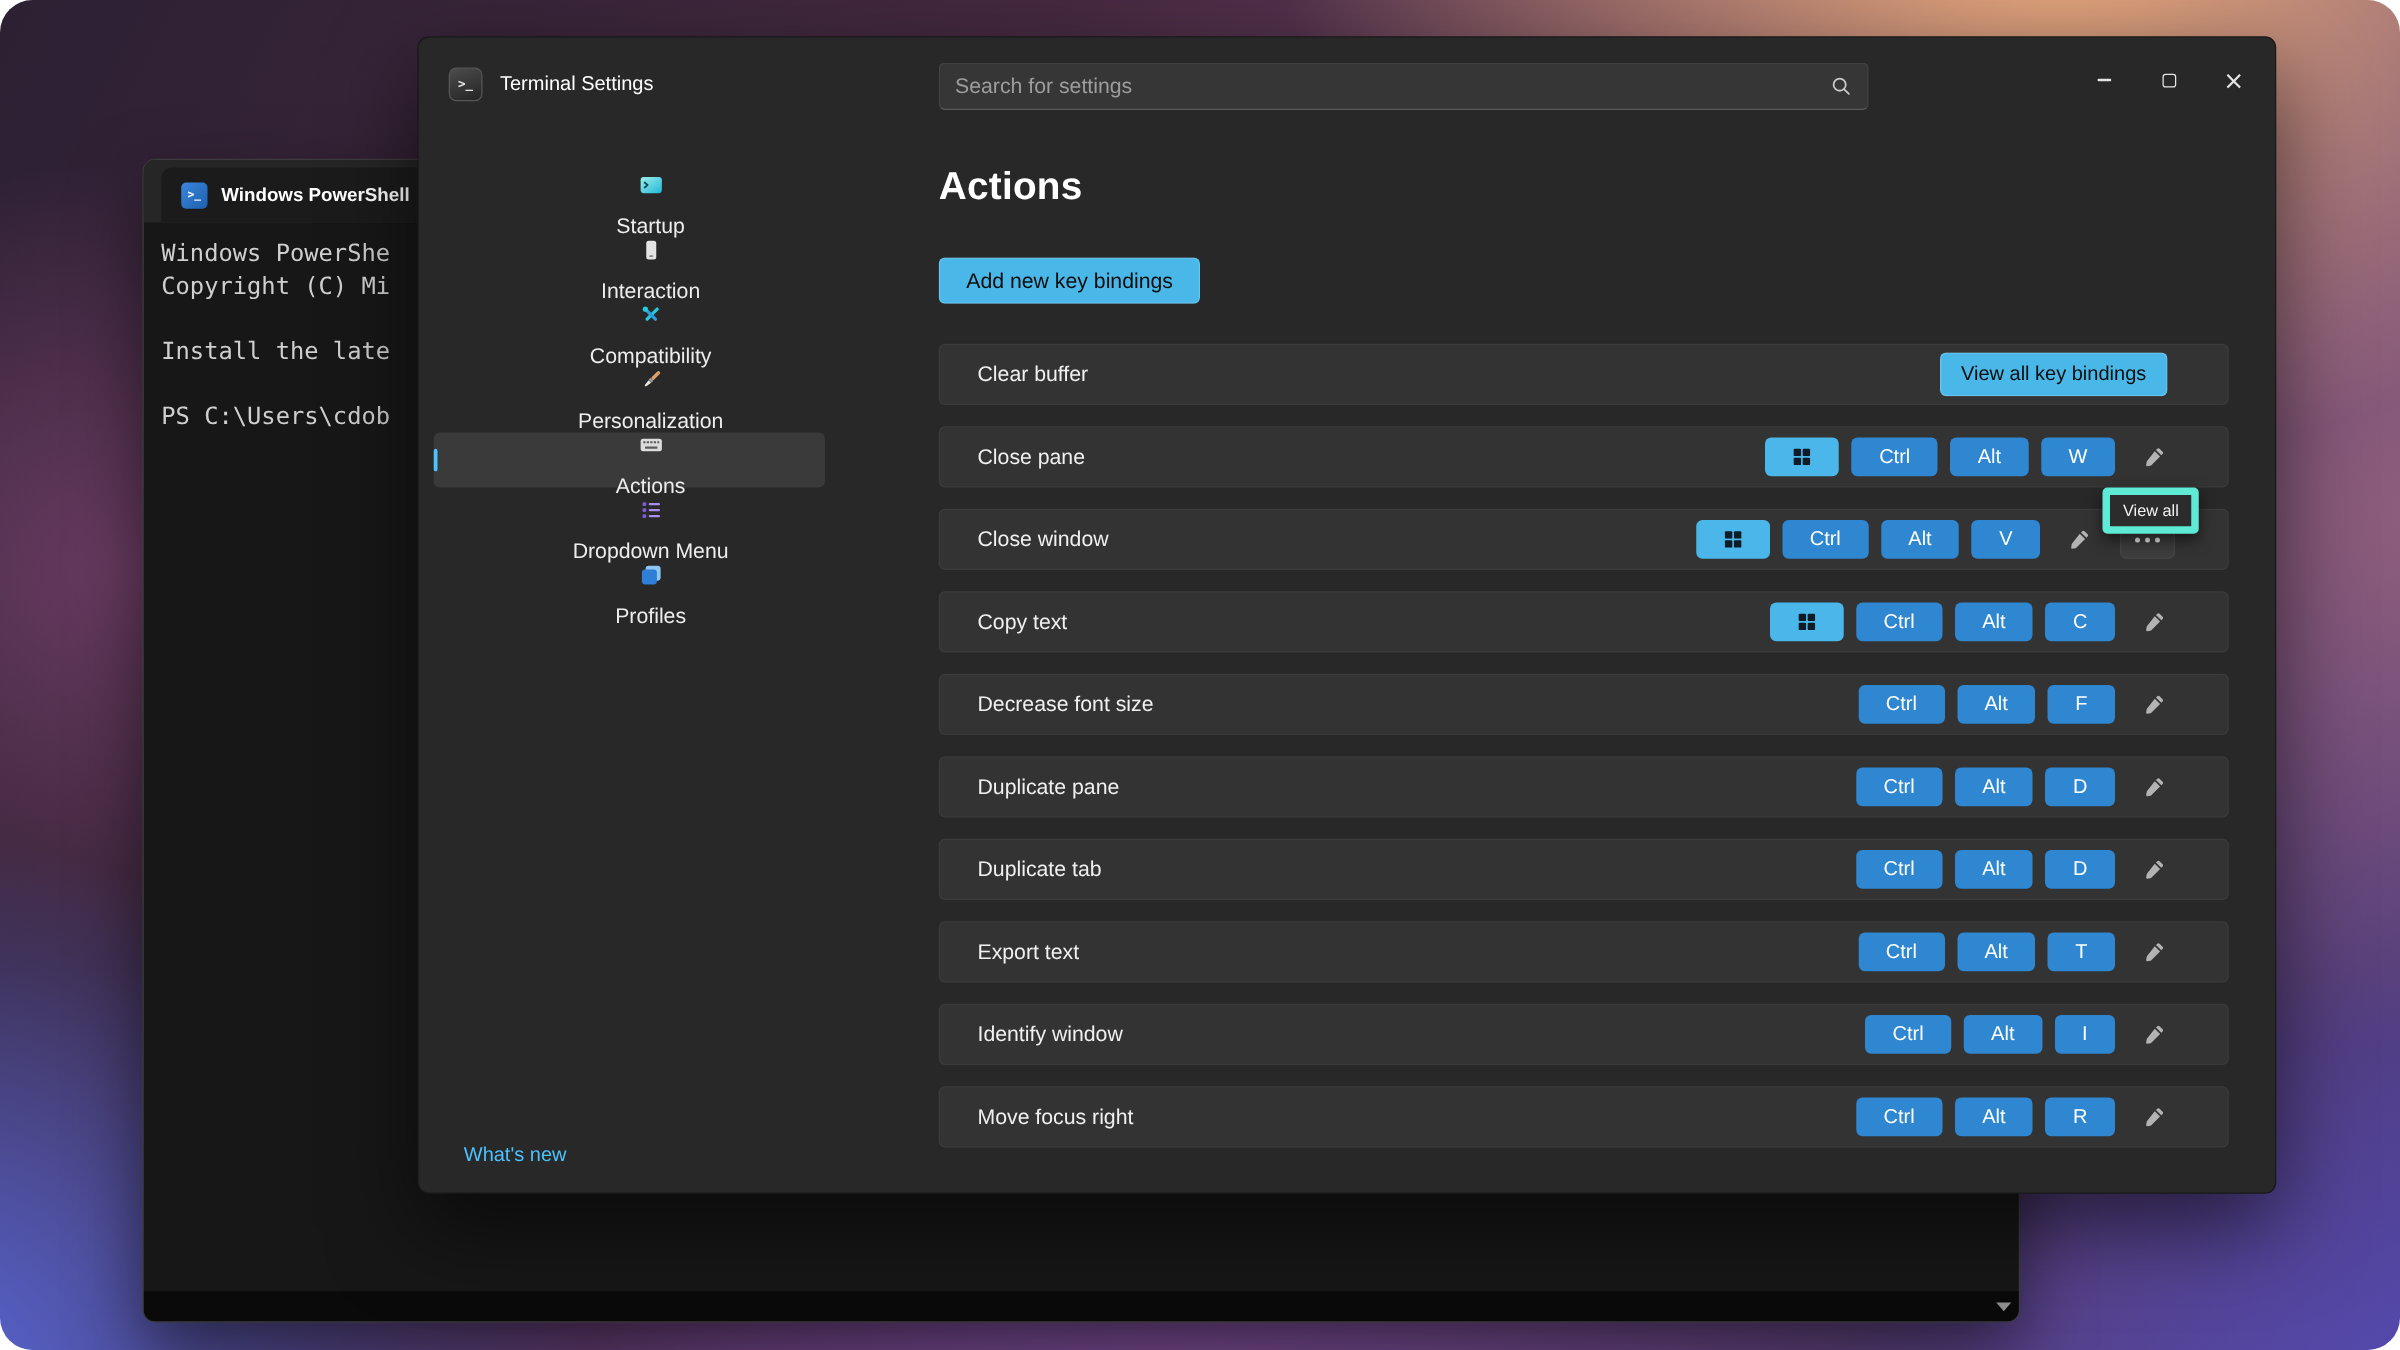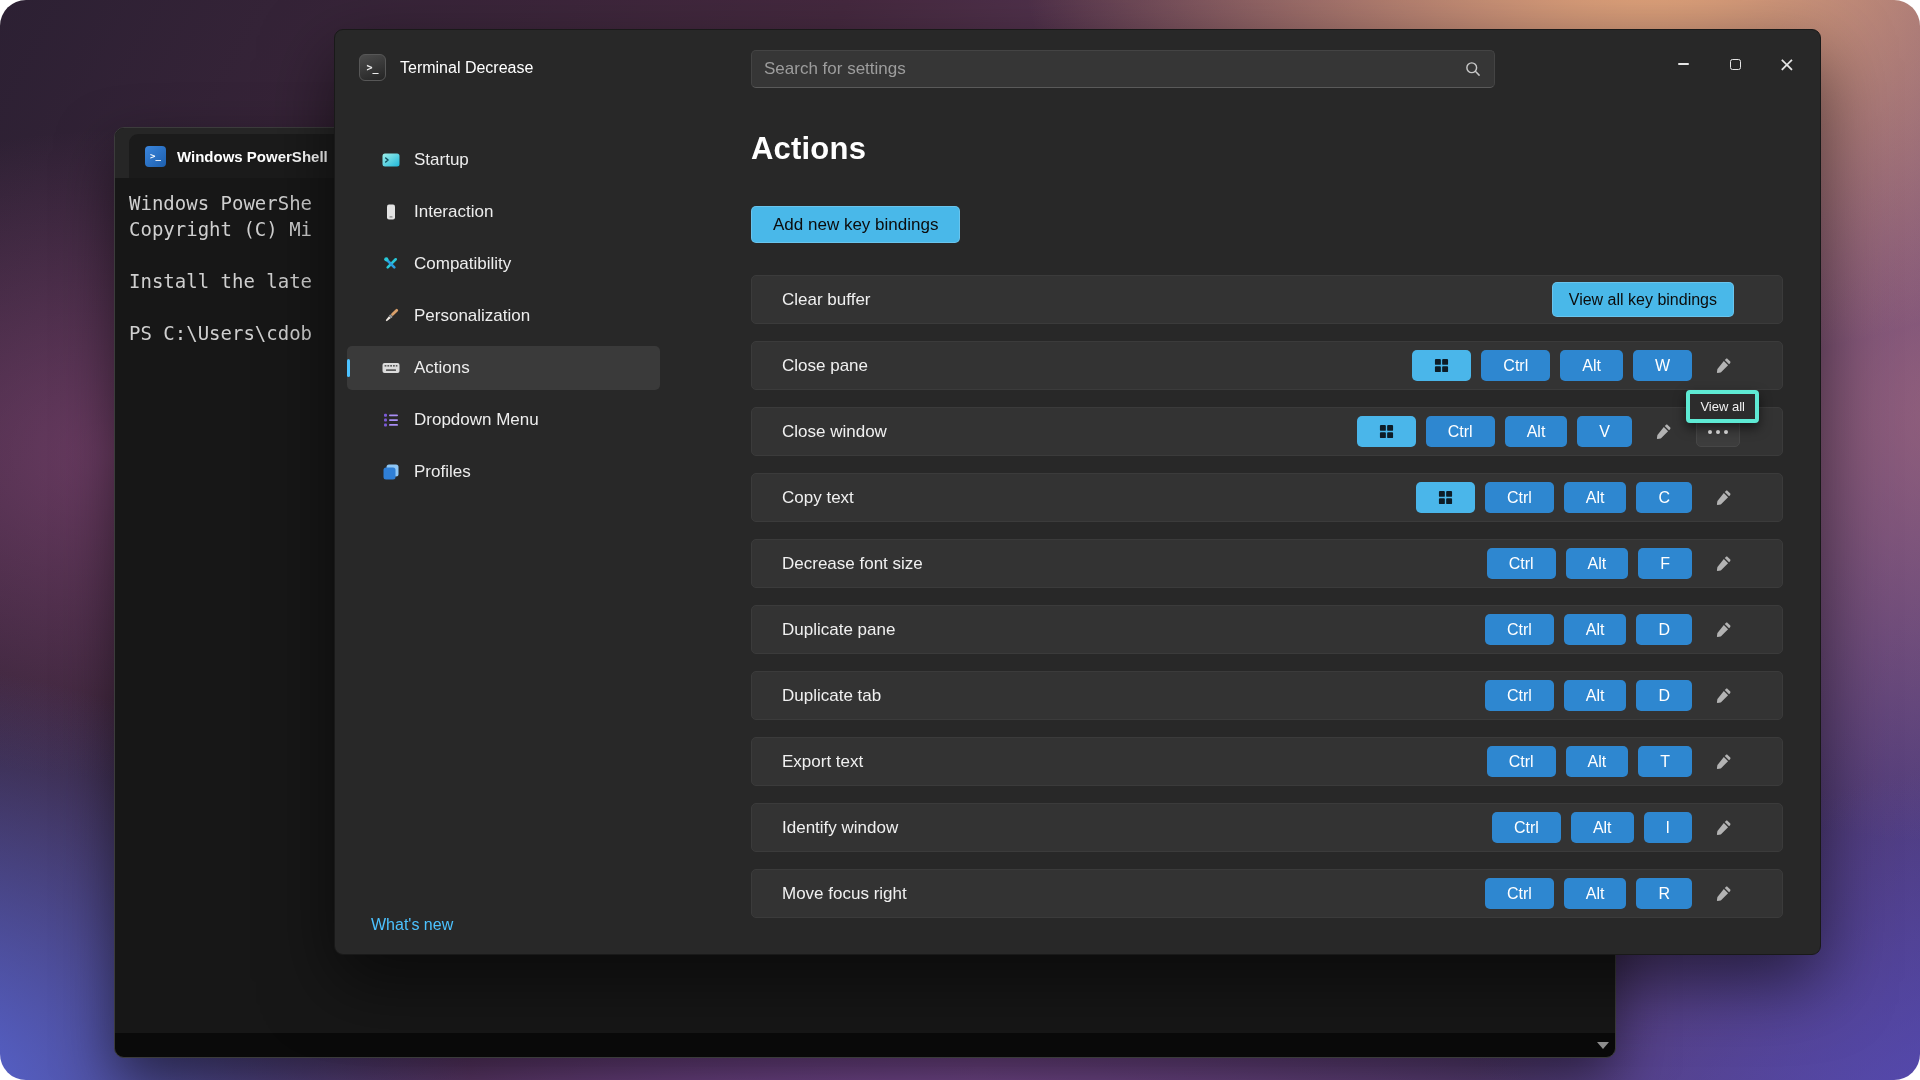--- a/index.html
+++ b/index.html
@@ -67,21 +67,21 @@
   .s-search input::placeholder{ color:#9d9d9d; }
   .search-ic{ display:flex; align-items:center; }
 
   .s-controls{ position:absolute; right:10px; top:17px; display:flex; gap:6px; }
   .ctl{ width:46px; height:34px; display:flex; align-items:center; justify-content:center; border-radius:5px; color:#e6e6e6; background:transparent; border:none; }
   .ic-min{ width:11px; height:2px; background:#e6e6e6; border-radius:1px; }
   .ic-max{ width:11px; height:11px; border:1.3px solid #e6e6e6; border-radius:2.5px; }
   .ic-close{ font-size:20px; line-height:1; font-family:"DejaVu Sans",sans-serif; }
 
   .s-sidebar{ position:absolute; left:12px; top:108px; width:313px; display:flex; flex-direction:column; gap:8px; }
-  .nav-item{ position:relative; height:44px; border-radius:5px; display:flex; align-items:center; gap:13px; padding-left:34px; cursor:default; }
+  .nav-item{ position:relative; height:44px; border-radius:5px; display:flex; align-items:center; gap:13px; padding-left:34px; cursor:default;flex-direction:column; }
   .nav-item.selected{ background:#3a3a3a; }
   .nav-item.selected::before{ content:""; position:absolute; left:0; top:13px; width:3px; height:18px; border-radius:2px; background:var(--link,#4cc2ff); }
   .nav-ic{ width:20px; height:20px; display:flex; align-items:center; justify-content:center; flex:0 0 auto; }
   .nav-label{ color:#ededed; font-size:17px; white-space:nowrap; }
 
   .whats-new{ position:absolute; left:36px; bottom:20px; color:var(--link,#4cc2ff); font-size:16px; text-decoration:none; }
 
   .s-content{ position:absolute; left:416px; top:76px; right:0; bottom:0; padding-right:37px; }
   .s-content h1{ margin-top:22px; color:#ffffff; font-size:31px; line-height:42px; font-weight:bold; letter-spacing:.2px; }
 
@@ -105,21 +105,21 @@
   }
   .chip.win{ background:var(--winchip,#4ab6ea); min-width:43px; }
   .chip.win svg rect{ fill:#0d1c26; }
   .pencil-btn{ background:transparent; border:none; width:34px; height:31px; display:flex; align-items:center; justify-content:center; margin-left:4px; cursor:default; }
   .more-btn{ background:#3d3d3d; border:1px solid #474747; border-radius:5px; width:44px; height:31px; display:flex; align-items:center; justify-content:center; gap:4px; margin-left:6px; cursor:default; }
   .more-btn i{ width:4px; height:4px; border-radius:50%; background:#e8e8e8; display:block; }
   .viewall-btn{ height:35px; padding:0 16px; margin-right:6px; font-size:16px; }
 
   .tooltip{
     position:absolute; right:24px; top:115px; z-index:6;
-    background:#2c2c2c; border:4px solid #5eead4; border-radius:4px;
+    background:#2c2c2c; border:6px solid #5eead4; border-radius:4px;
     box-shadow:0 5px 12px rgba(0,0,0,.55); color:#f2f2f2; font-size:13px;
     padding:5px 10px; white-space:nowrap;
   }
 </style>
 </head>
 <body>
 
 <div class="screen">
 
   <div class="terminal">
@@ -139,21 +139,21 @@
     </div>
     <div class="t-bottom">
       <span class="t-scroll-arrow"></span>
     </div>
   </div>
 
   <div class="settings">
 
     <div class="s-title-group">
       <div class="app-icon">&gt;_</div>
-      <span class="s-title">Terminal Decrease</span>
+      <span class="s-title">Terminal Settings</span>
     </div>
 
     <div class="s-search">
       <input placeholder="Search for settings" style="">
       <span class="search-ic">
         <svg viewBox="0 0 20 20" width="18" height="18">
             <circle cx="8.6" cy="8.6" r="5.4" fill="none" stroke="#c8c8c8" stroke-width="1.6"></circle>
             <line x1="12.9" y1="12.9" x2="16.8" y2="16.8" stroke="#c8c8c8" stroke-width="1.6" stroke-linecap="round"></line>
           </svg>
       </span>

